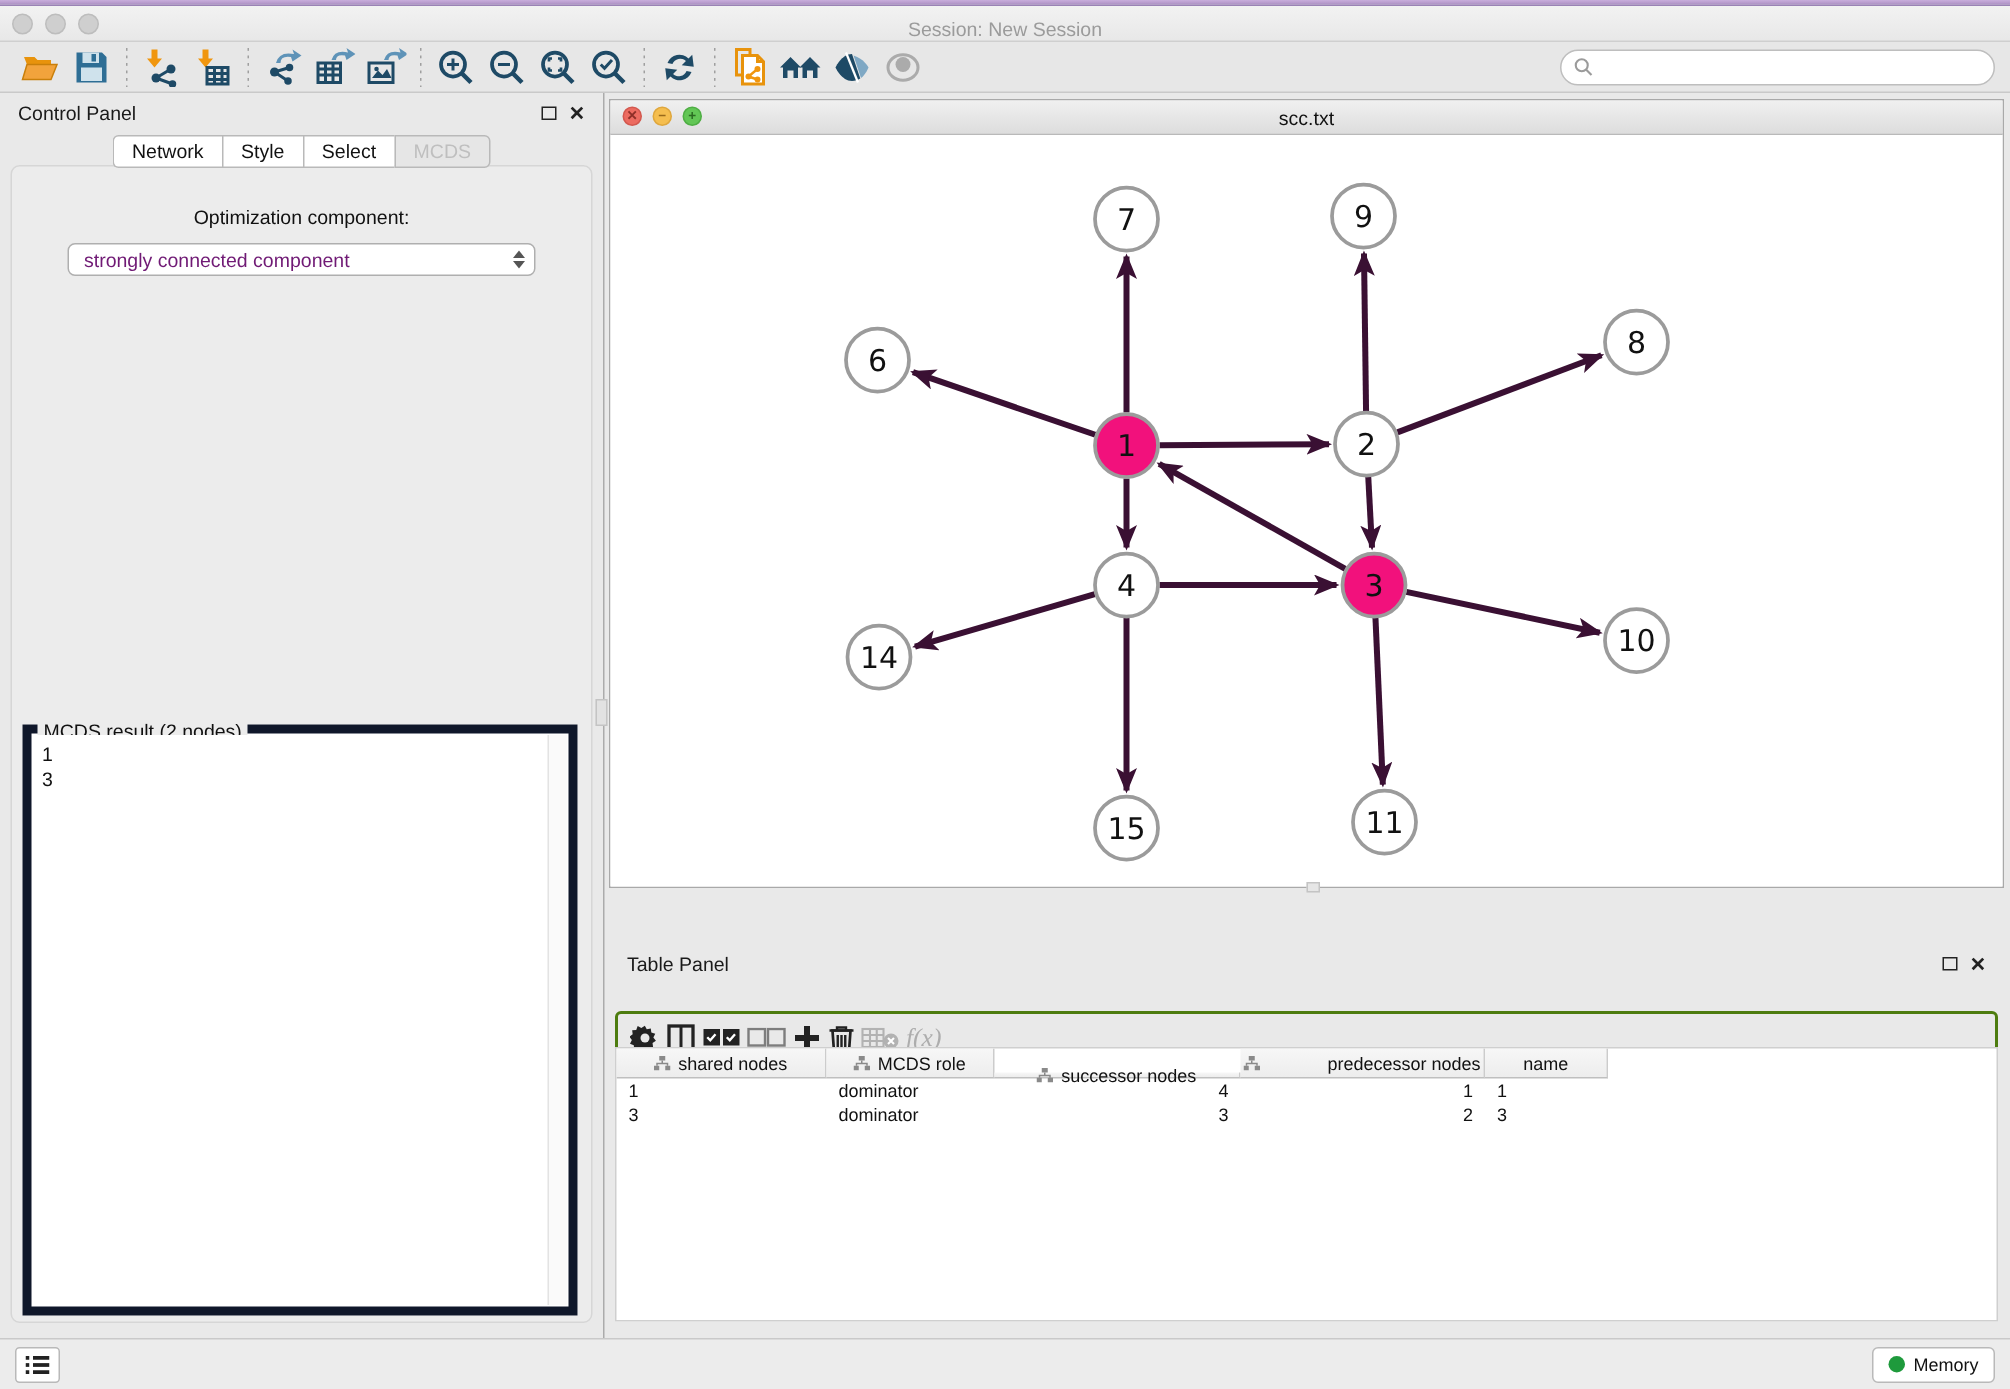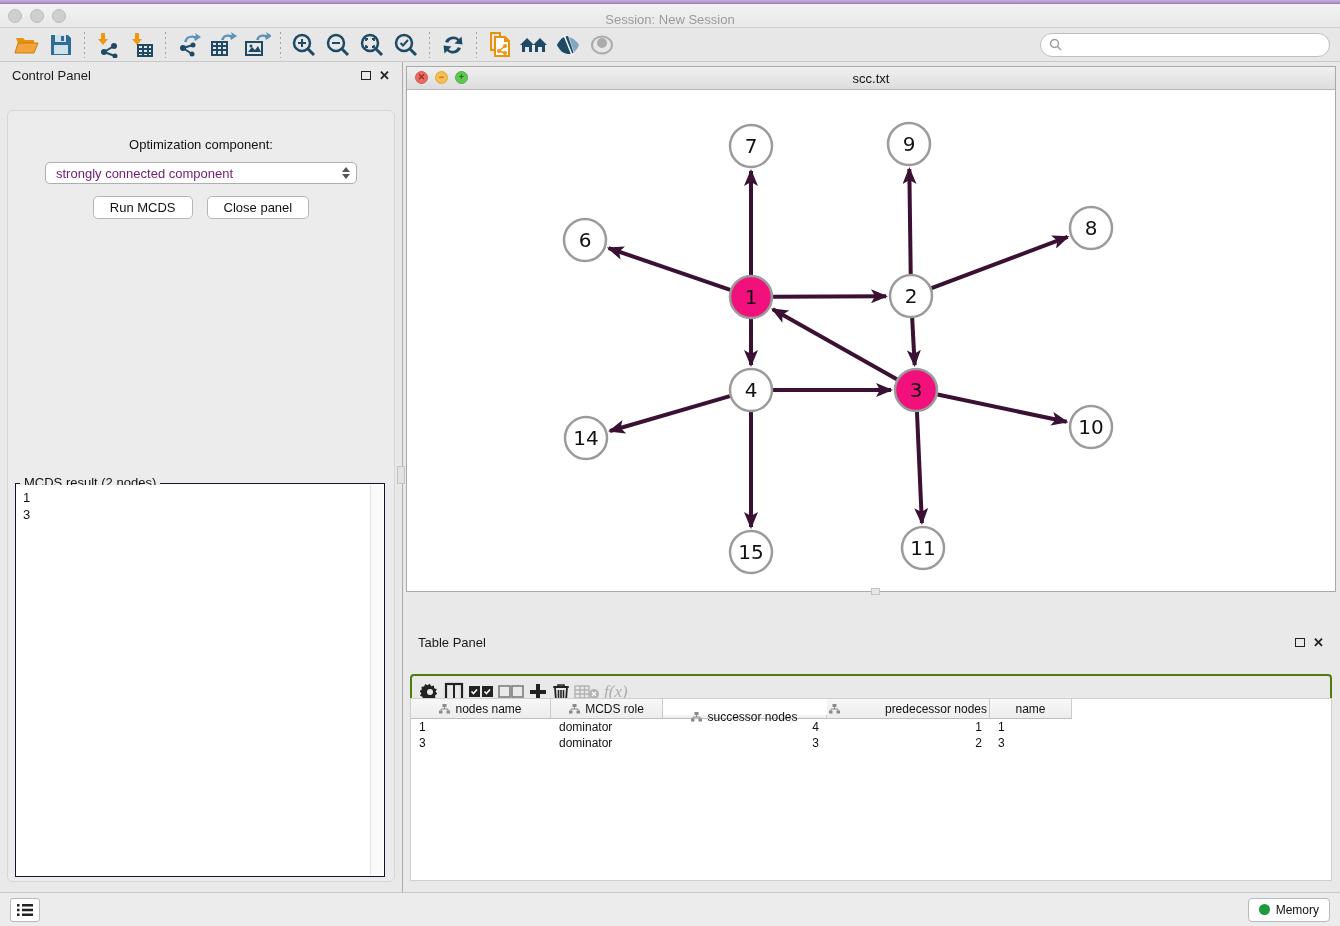--- a/index.html
+++ b/index.html
@@ -54,21 +54,21 @@
     padding:0 6px 0 10px; font-size:13px; color:#701a75; }
   .combo .stepper { margin-left:auto; display:flex; flex-direction:column; gap:2px; }
   .combo .stepper i { width:0; height:0; border-left:4px solid transparent; border-right:4px solid transparent; }
   .combo .stepper i.up { border-bottom:5px solid #555; }
   .combo .stepper i.down { border-top:5px solid #555; }
   .cp-buttons { display:flex; justify-content:center; gap:14px; margin-top:12px; }
   .mac-btn { background:#FFFFFF; border:1px solid #B5B5B5; border-radius:5px;
     font-size:13px; color:#111; padding:3px 16px; font-family:"Liberation Sans",sans-serif; }
 
   .groupbox { position:absolute; left:7px; right:9px; top:372px; bottom:4px;
-    border:1px solid #0f172a; background:#FFFFFF;text-decoration:underline; }
+    border:6px solid #0f172a; background:#FFFFFF;text-decoration:underline; }
   .groupbox .legend { position:absolute; top:-9px; left:4px; background:#ECECEC;
     padding:0 4px; font-size:13px; color:#111; }
   .groupbox .result-text { position:absolute; inset:1px 14px 1px 1px; background:#FFF;
     font-size:13px; color:#111; padding:4px 2px 0 6px; line-height:17px; white-space:pre; }
   .groupbox .vscroll { position:absolute; top:1px; bottom:1px; right:1px; width:13px;
     background:#FAFAFA; border-left:1px solid #E3E3E3; }
 
   
   .net-window { position:absolute; left:406px; top:66px; width:930px; height:526px;
     background:#FFFFFF; border:1px solid #A9A9A9; }
@@ -277,32 +277,34 @@
 </div>
 
 <div class="control-panel">
   <div class="cp-header">
     <span class="panel-title">Control Panel</span>
     <span class="panel-icons">
       <span class="float-icon"></span>
       <span class="close-icon">✕</span>
     </span>
   </div>
+  <div class="cp-tabs" id="cp-tabs">
+      <div class="cp-tab">Network</div>
+      <div class="cp-tab">Style</div>
+      <div class="cp-tab">Select</div>
+      <div class="cp-tab inactive-look">MCDS</div>
+    </div>
   <div class="cp-body">
     <div class="opt-label">Optimization component:</div>
     <div class="combo">
       <span>strongly connected component</span>
       <span class="stepper">
           <i class="up"></i>
           <i class="down"></i>
         </span>
-    </div>
-    <div class="cp-buttons">
-      <button class="mac-btn">Run MCDS</button>
-      <button class="mac-btn">Close panel</button>
     </div>
     <div class="groupbox">
       <span class="legend">MCDS result (2 nodes)</span>
       <div class="result-text" id="result-text">1
 3</div>
       <div class="vscroll"></div>
     </div>
   </div>
 </div>
 <div class="v-grip"></div>
@@ -413,21 +415,21 @@
     <div class="thead" id="thead">
         <div class="th" style="width: 140px;">
           <svg width="11" height="10" viewBox="0 0 11 10" style="flex:none">
             <g fill="#8A8A8A">
               <rect x="3.5" y="0" width="4" height="3"></rect>
               <rect x="0" y="6.5" width="3.5" height="3"></rect>
               <rect x="7.5" y="6.5" width="3.5" height="3"></rect>
             </g>
             <path d="M5.5 3 v2 M2 6.5 V5 h7 v1.5" stroke="#8A8A8A" fill="none"></path>
           </svg>
-          <span>nodes name</span>
+          <span>shared nodes</span>
         </div>
         <div class="th" style="width: 112px;">
           <svg width="11" height="10" viewBox="0 0 11 10" style="flex:none">
             <g fill="#8A8A8A">
               <rect x="3.5" y="0" width="4" height="3"></rect>
               <rect x="0" y="6.5" width="3.5" height="3"></rect>
               <rect x="7.5" y="6.5" width="3.5" height="3"></rect>
             </g>
             <path d="M5.5 3 v2 M2 6.5 V5 h7 v1.5" stroke="#8A8A8A" fill="none"></path>
           </svg>

